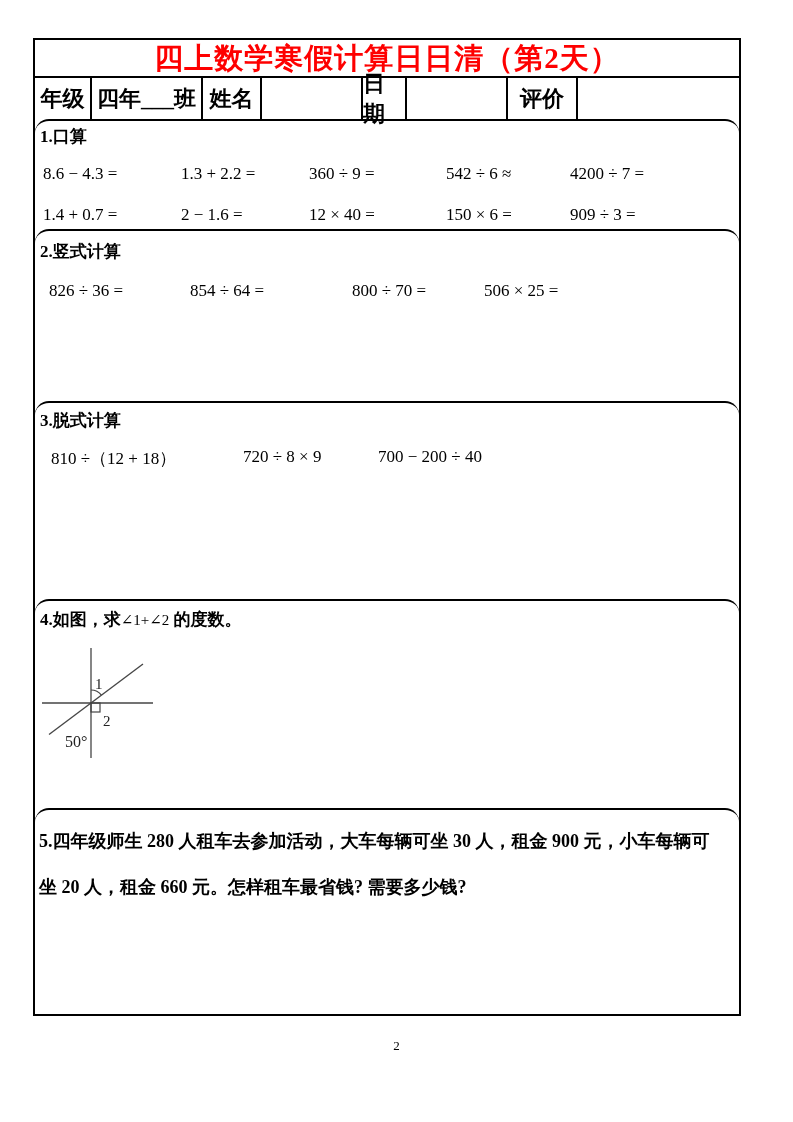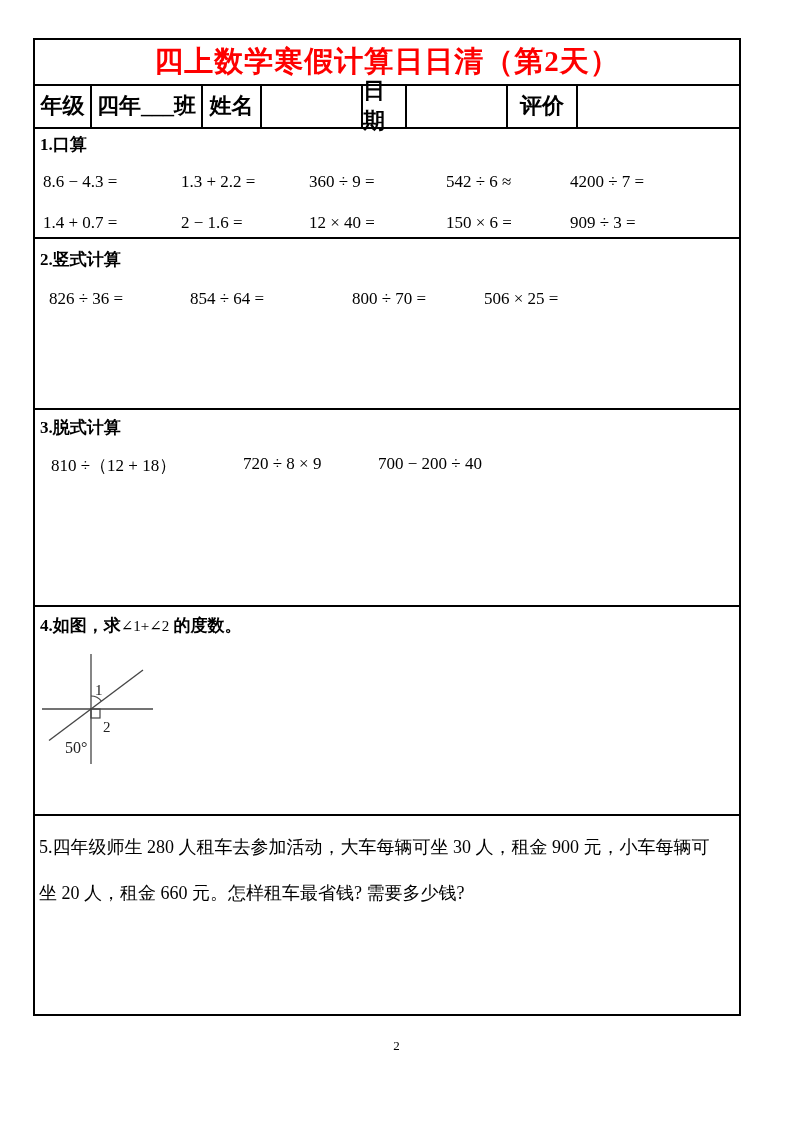--- a/index.html
+++ b/index.html
@@ -6,34 +6,34 @@
   html,body { width: 793px; height: 1122px; background: #ffffff;
     font-family: "Liberation Serif", "DejaVu Serif", serif; color: #000; }
   .page { position: relative; width: 793px; height: 1122px; background: #fff; overflow: hidden; }
 
   .sheet { position: absolute; left: 33px; top: 38px; width: 708px; height: 978px;
     border: 2px solid #000; display: flex; flex-direction: column; }
 
   .row { border-top: 2px solid #000; }
   .row:first-child { border-top: none; }
 
-  .title-row { height: 44px; display: flex; align-items: center; justify-content: center; }
+  .title-row { height: 36px; display: flex; align-items: center; justify-content: center; }
   .title-row .title { font-size: 29px; font-weight: bold; color: #fe0000; letter-spacing: 1px; line-height: 1; }
 
   .header-row { height: 43px; display: flex; }
   .hcell { border-right: 2px solid #000; display: flex; align-items: center; justify-content: center;
     font-size: 22px; font-weight: bold; }
   .hcell.blank { font-weight: normal; }
   .hcell:last-child { border-right: none; }
   .w-grade { width: 57px; }  .w-gradeval { width: 111px; }
   .w-name { width: 59px; }   .w-nameval { width: 101px; }
   .w-date { width: 44px; }   .w-dateval { width: 101px; }
   .w-eval { width: 70px; }   .w-evalval { flex: 1; }
 
-  .section { position: relative; }
+  .section { position: relative; border-radius: 14px; }
   .sec1 { height: 110px; } .sec2 { height: 172px; } .sec3 { height: 198px; }
   .sec4 { height: 209px; } .sec5 { height: 201px; }
 
   .sec-heading { font-size: 17px; font-weight: bold; padding: 4px 0 0 5px; line-height: 24px; }
   .expr { font-size: 17px; white-space: nowrap; }
 
   .grid1 { display: grid; grid-template-columns: 138px 128px 137px 124px 1fr; padding-left: 8px; }
   .grid1.r1 { margin-top: 15px; }
   .grid1.r2 { margin-top: 21px; }
 
@@ -42,21 +42,21 @@
 
   .grid3 { display: grid; grid-template-columns: 192px 135px 1fr; padding-left: 16px; margin-top: 14px; }
   .sec3 .sec-heading { padding-top: 6px; }
 
   .sec4 .sec-heading { padding-top: 7px; }
   .sec4 .angle-part { font-size: 15px; font-weight: normal; }
   .diagram-wrap { margin: 12px 0 0 5px; }
   .diagram-wrap svg { display: block; }
   .diagram-wrap text { font-family: "Liberation Serif", "DejaVu Serif", serif; fill: #222; }
 
-  .sec5 .word-problem { font-size: 18px; font-weight: normal; padding: 8px 8px 0 4px; line-height: 46px; }
+  .sec5 .word-problem { font-size: 18px; font-weight: bold; padding: 8px 8px 0 4px; line-height: 46px; }
 
   .page-number { position: absolute; left: 0; top: 1038px; width: 793px; text-align: center;
     font-size: 13px; }
 </style>
 </head>
 <body>
 
 <div class="page">
   <div class="sheet">
 

